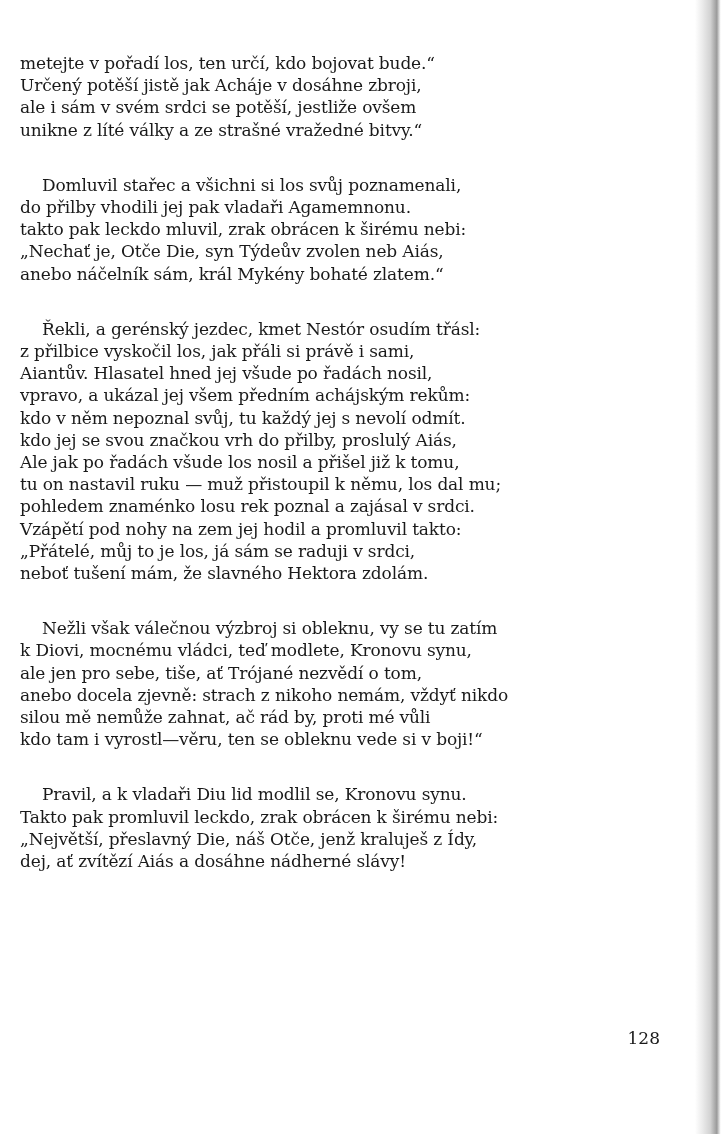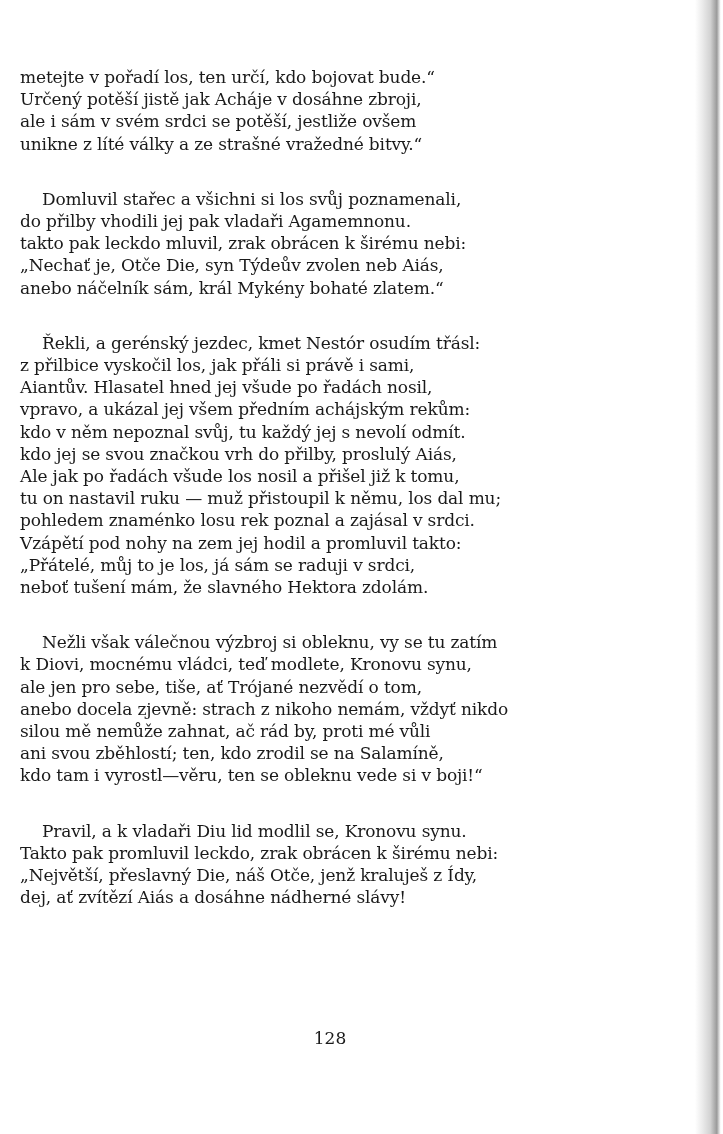--- a/index.html
+++ b/index.html
@@ -25,21 +25,21 @@
       position: absolute;
       right: 0;
       top: 0;
       width: 28px;
       height: 1134px;
       background: linear-gradient(to right, #ffffff 0%, #ececec 25%, #d2d2d2 55%, #9a9a9a 78%, #c8c8c8 84%, #ffffff 92%, #ffffff 100%);
     }
     .text-block {
       position: absolute;
       left: 20px;
-      top: 66px;
+      top: 52px;
       width: 640px;
       font-family: "DejaVu Serif", "Liberation Serif", serif;
       font-size: 17px;
       line-height: 22.2px;
       color: #1a1a1a;
       letter-spacing: -0.15px;
     }
     .stanza {
       margin: 0 0 33px 0;
     }
@@ -48,21 +48,21 @@
       display: block;
     }
     .line.indent {
       padding-left: 22px;
     }
     .page-number {
       position: absolute;
       left: 0;
       width: 660px;
       top: 1028px;
-      text-align: center;
+      text-align: right;
       font-family: "DejaVu Serif", "Liberation Serif", serif;
       font-size: 17px;
       color: #1a1a1a;
     }
   </style>
 </head>
 <body>
 
 <div class="page">
   <div class="spine"></div>
@@ -98,21 +98,20 @@
       <span class="line">„Přátelé, můj to je los, já sám se raduji v srdci,</span>
       <span class="line">neboť tušení mám, že slavného Hektora zdolám.</span>
     </div>
 
     <div class="stanza">
       <span class="line indent">Nežli však válečnou výzbroj si obleknu, vy se tu zatím</span>
       <span class="line">k Diovi, mocnému vládci, teď modlete, Kronovu synu,</span>
       <span class="line">ale jen pro sebe, tiše, ať Trójané nezvědí o tom,</span>
       <span class="line">anebo docela zjevně: strach z nikoho nemám, vždyť nikdo</span>
       <span class="line">silou mě nemůže zahnat, ač rád by, proti mé vůli</span>
-      <span class="line">ani svou zběhlostí; ten, kdo zrodil se na Salamíně,</span>
       <span class="line">kdo tam i vyrostl—věru, ten se obleknu vede si v boji!“</span>
     </div>
 
     <div class="stanza">
       <span class="line indent">Pravil, a k vladaři Diu lid modlil se, Kronovu synu.</span>
       <span class="line">Takto pak promluvil leckdo, zrak obrácen k širému nebi:</span>
       <span class="line">„Největší, přeslavný Die, náš Otče, jenž kraluješ z Ídy,</span>
       <span class="line">dej, ať zvítězí Aiás a dosáhne nádherné slávy!</span>
     </div>
 

